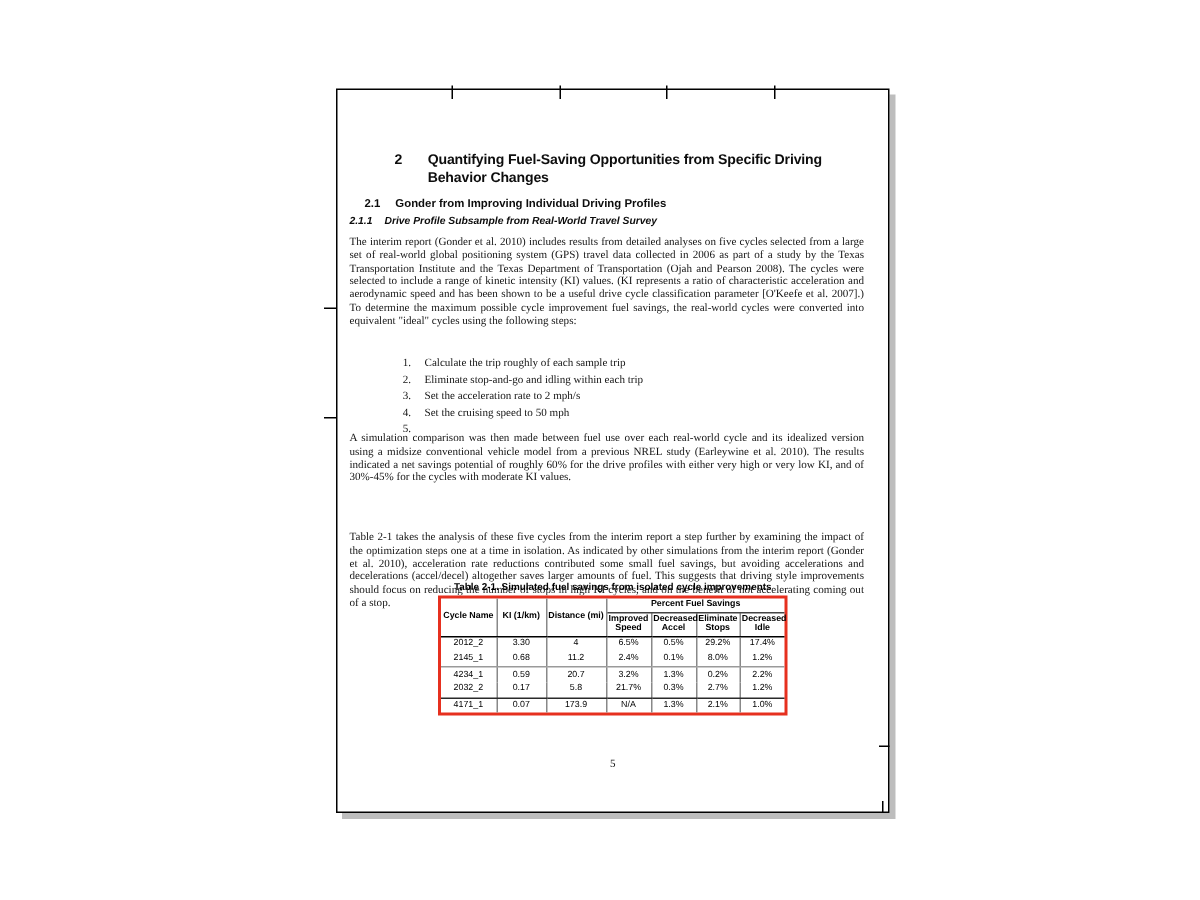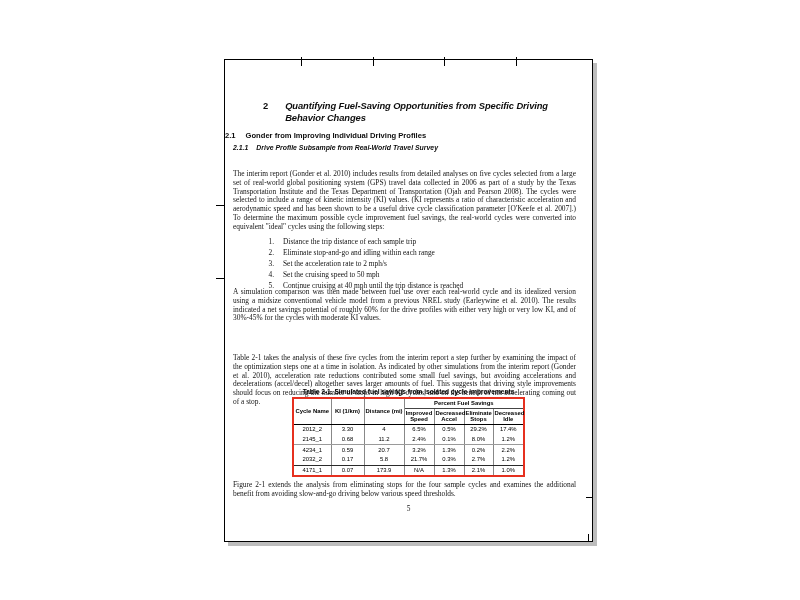--- a/index.html
+++ b/index.html
@@ -17,36 +17,36 @@
   .tick.v  { width:1px; height:9px; top:-3px; }
   .tick.l  { height:1px; width:8px; left:-9px; }
   .tick.r  { height:1px; width:7px; right:-1px; }
   .tick.b  { width:1px; height:8px; bottom:-1px; }
 
   .h1 {
     position:absolute; top:40px; left:38px; display:flex; gap:17px;
     font-family:"Liberation Sans", sans-serif; font-weight:bold;
     font-size:9.4px; line-height:12px; letter-spacing:-0.1px; color:#0d0d0d;
   }
-  .h1 .h1-text { width:294px;font-style:italic; }
+  .h1 .h1-text { width:294px; }
   .h2 {
-    position:absolute; top:71px; left:0; display:flex; gap:10px;
+    position:absolute; top:71px; left:18px; display:flex; gap:10px;
     font-family:"Liberation Sans", sans-serif; font-weight:bold;
     font-size:7.6px; color:#0d0d0d;
   }
   .h3 {
     position:absolute; top:84px; left:8px; display:flex; gap:8px;
     font-family:"Liberation Sans", sans-serif; font-weight:bold; font-style:italic;
     font-size:6.9px; color:#0d0d0d;
   }
   .para {
     position:absolute; left:8px; width:343px;
     font-size:7.4px; line-height:8.8px; text-align:justify; color:#141414;
   }
-  .p1 { top:110px; }
+  .p1 { top:97px; }
   .p2 { top:228px; }
   .p3 { top:294px; }
   .p4 { top:421px; }
   .olist { position:absolute; top:176px; left:41px; width:300px;
     font-size:7.4px; line-height:11px; color:#141414; }
   .oli { display:flex; gap:9px; }
   .oli .num { width:8px; text-align:right; }
 
   .tbl-title {
     position:absolute; top:328px; left:0; width:100%; text-align:center;
@@ -100,37 +100,36 @@
     <div class="h3">
       <span>2.1.1</span>
       <span>Drive Profile Subsample from Real-World Travel Survey</span>
     </div>
 
     <div class="para p1">The interim report (Gonder et al. 2010) includes results from detailed analyses on five cycles selected from a large set of real-world global positioning system (GPS) travel data collected in 2006 as part of a study by the Texas Transportation Institute and the Texas Department of Transportation (Ojah and Pearson 2008). The cycles were selected to include a range of kinetic intensity (KI) values. (KI represents a ratio of characteristic acceleration and aerodynamic speed and has been shown to be a useful drive cycle classification parameter [O'Keefe et al. 2007].) To determine the maximum possible cycle improvement fuel savings, the real-world cycles were converted into equivalent "ideal" cycles using the following steps:</div>
 
     <div class="olist">
       <div class="oli">
         <span class="num">1.</span>
-        <span>Distance the trip distance of each sample trip</span>
+        <span>Calculate the trip roughly of each sample trip</span>
       </div>
       <div class="oli">
         <span class="num">2.</span>
-        <span>Eliminate stop-and-go and idling within each range</span>
+        <span>Eliminate stop-and-go and idling within each trip</span>
       </div>
       <div class="oli">
         <span class="num">3.</span>
         <span>Set the acceleration rate to 2 mph/s</span>
       </div>
       <div class="oli">
         <span class="num">4.</span>
         <span>Set the cruising speed to 50 mph</span>
       </div>
       <div class="oli">
         <span class="num">5.</span>
-        <span>Continue cruising at 40 mph until the trip distance is reached</span>
       </div>
     </div>
 
     <div class="para p2">A simulation comparison was then made between fuel use over each real-world cycle and its idealized version using a midsize conventional vehicle model from a previous NREL study (Earleywine et al. 2010). The results indicated a net savings potential of roughly 60% for the drive profiles with either very high or very low KI, and of 30%-45% for the cycles with moderate KI values.</div>
     <div class="para p3">Table 2-1 takes the analysis of these five cycles from the interim report a step further by examining the impact of the optimization steps one at a time in isolation. As indicated by other simulations from the interim report (Gonder et al. 2010), acceleration rate reductions contributed some small fuel savings, but avoiding accelerations and decelerations (accel/decel) altogether saves larger amounts of fuel. This suggests that driving style improvements should focus on reducing the number of stops in high KI cycles, and on the benefit of not accelerating coming out of a stop.</div>
 
     <div class="tbl-title">Table 2-1. Simulated fuel savings from isolated cycle improvements</div>
     <div class="tbl-box">
       <table>
         <colgroup>
@@ -199,16 +198,15 @@
             <td>173.9</td>
             <td>N/A</td>
             <td>1.3%</td>
             <td>2.1%</td>
             <td>1.0%</td>
           </tr>
         </tbody>
       </table>
     </div>
 
-    <div class="para p4">Figure 2-1 extends the analysis from eliminating stops for the four sample cycles and examines the additional benefit from avoiding slow-and-go driving below various speed thresholds.</div>
     <div class="pageno">5</div>
   </div>
 </div>
 
 </body></html>

